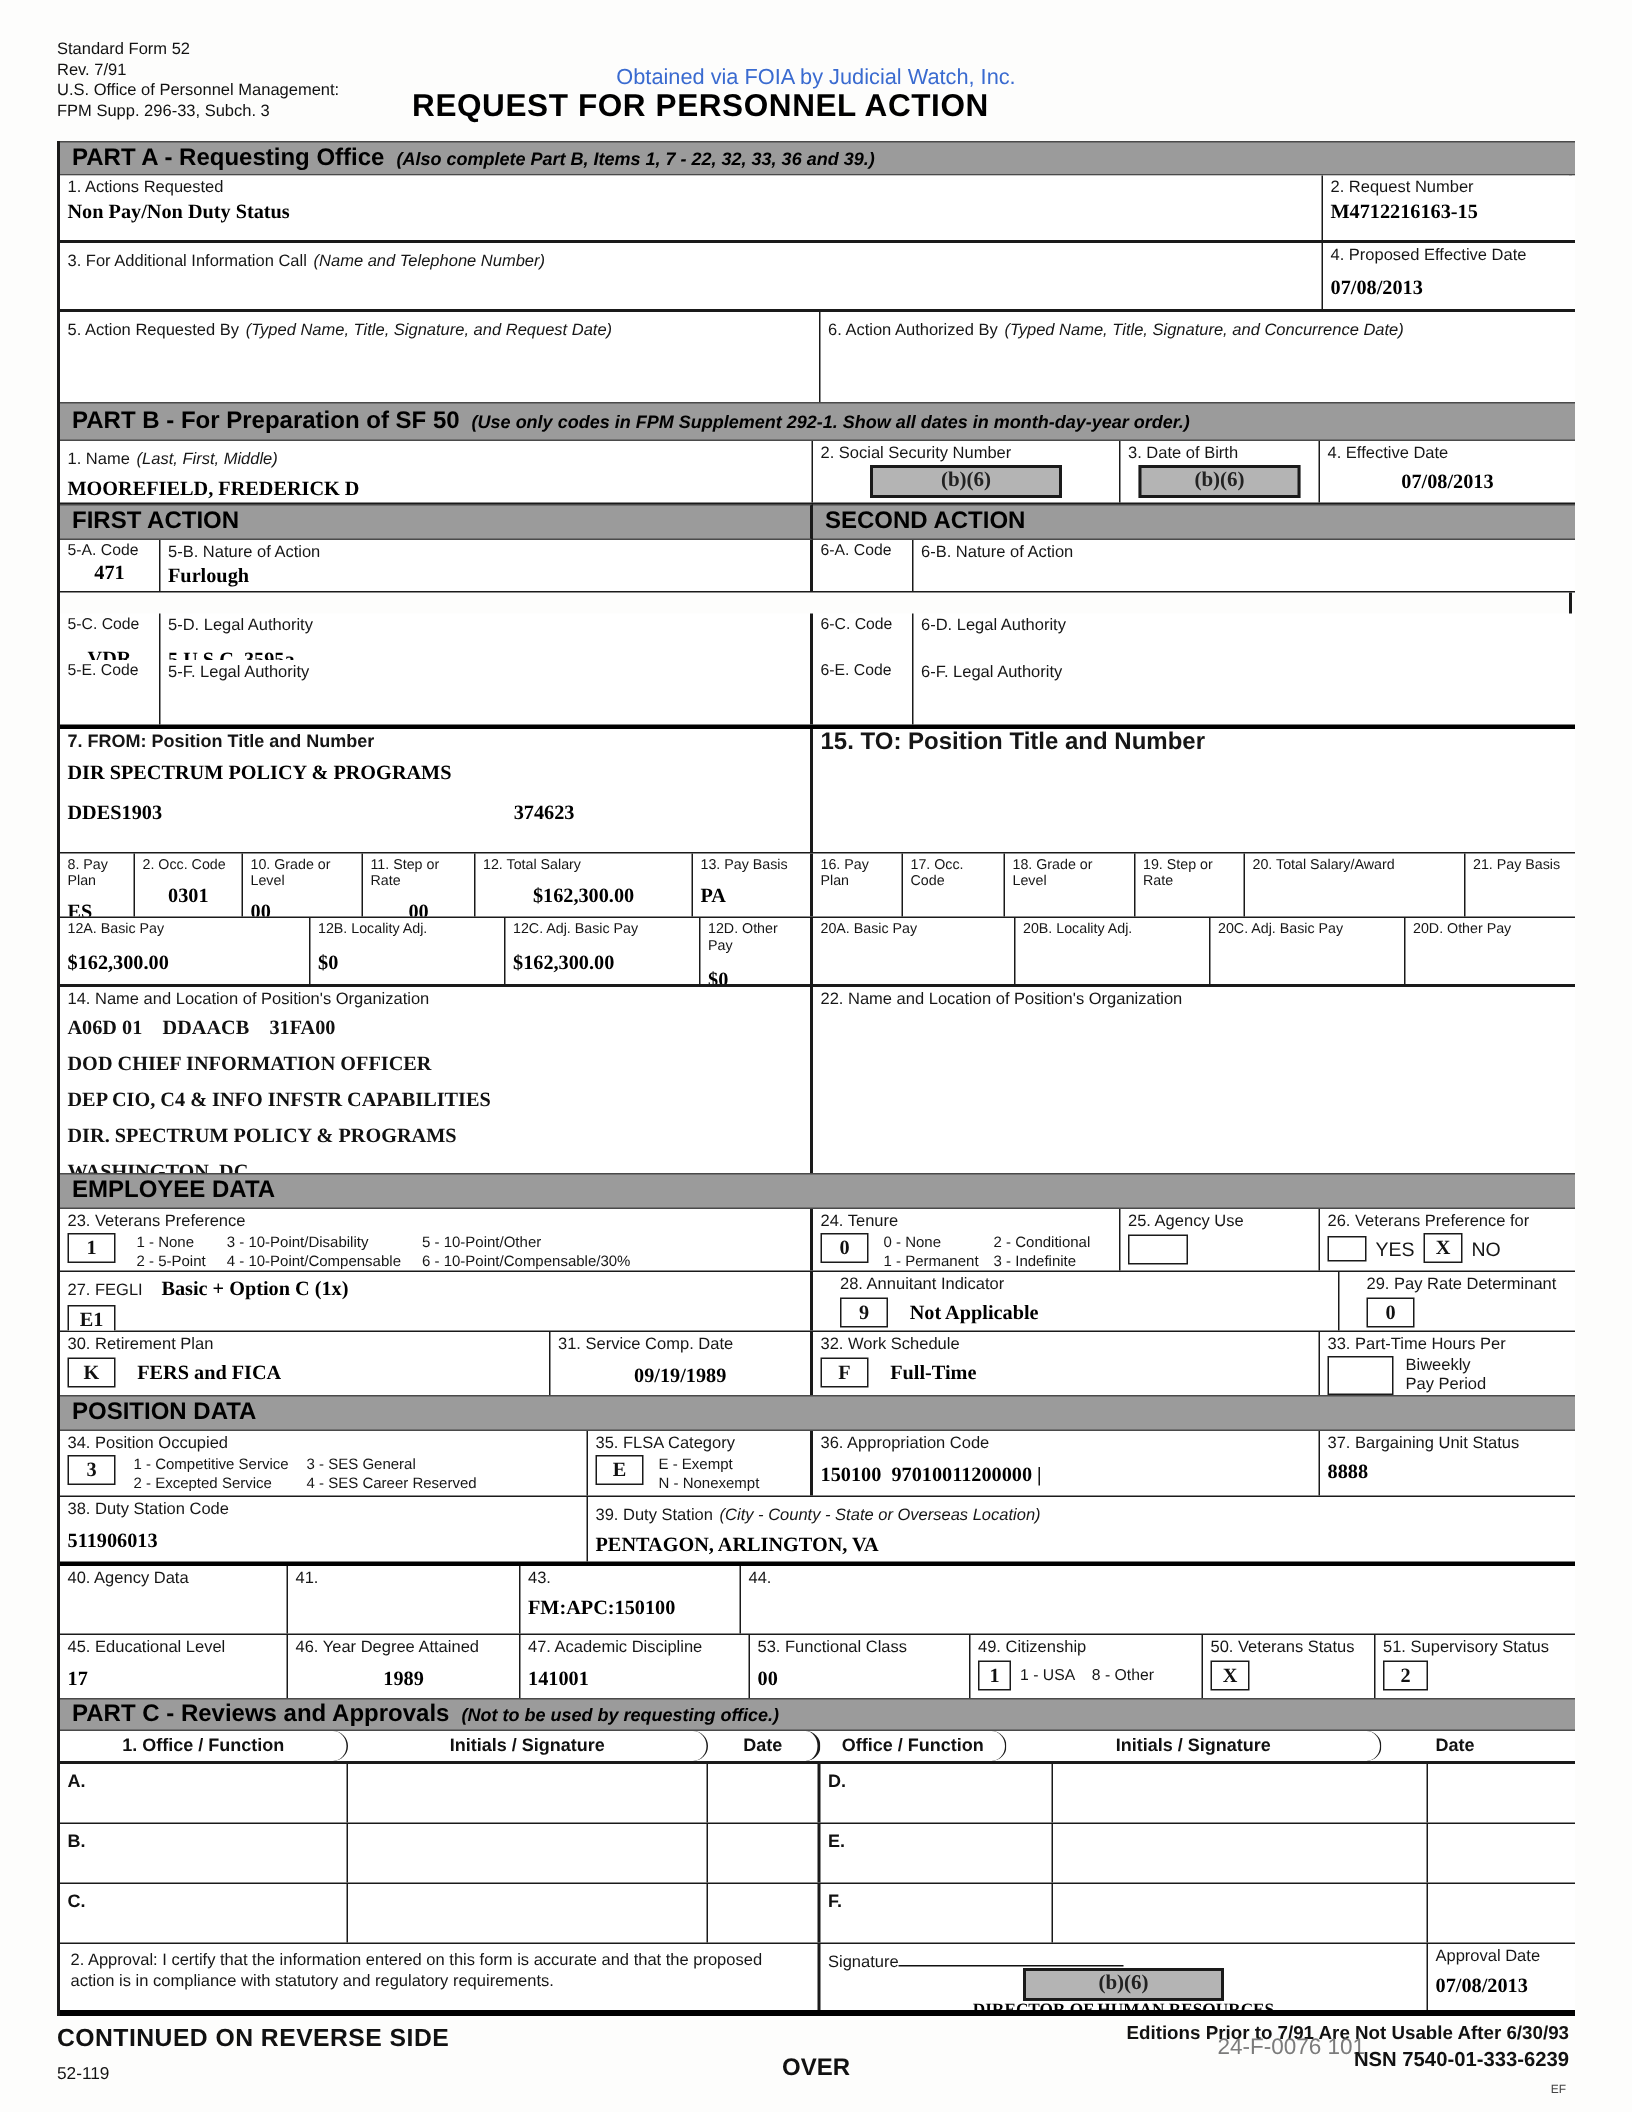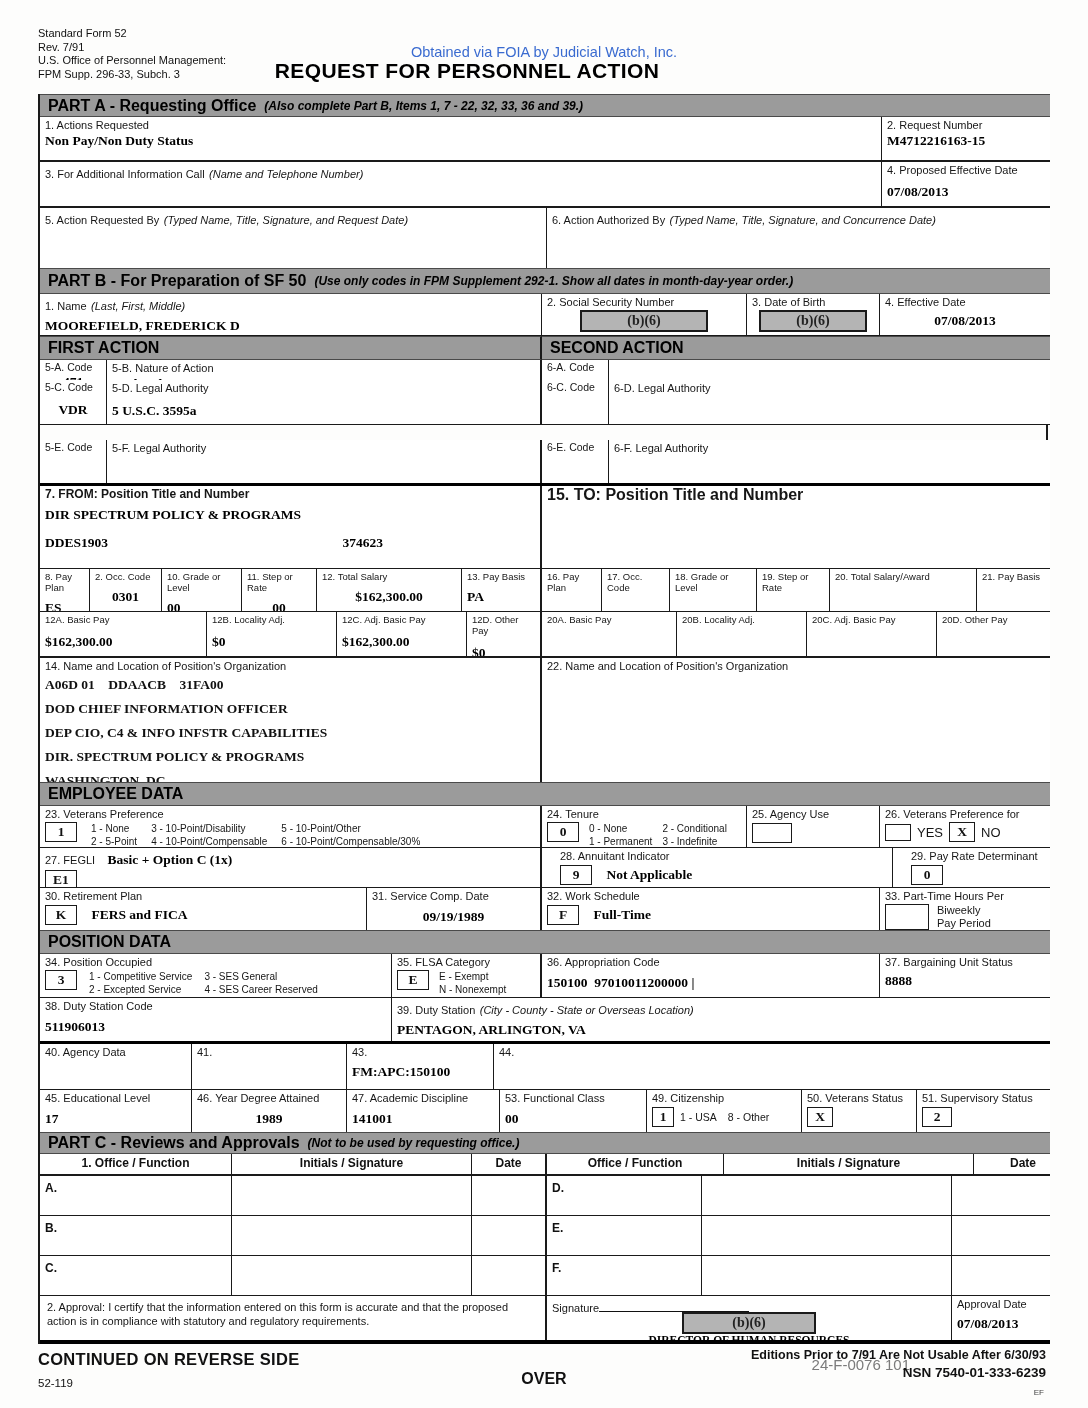--- a/index.html
+++ b/index.html
@@ -27,21 +27,21 @@
        vertical-align:middle;background:#fff;box-sizing:border-box;}
   .redact{display:inline-block;background:#b4b4b4;border:2px solid #1a1a1a;font-family:"Liberation Serif",serif;
        font-weight:bold;font-size:14px;text-align:center;min-width:112px;padding:1px 6px;color:#222;}
   .band{position:absolute;background:#9b9b9b;display:flex;align-items:center;gap:8px;padding:0 8px;
         box-sizing:border-box;border-top:1px solid #4a4a4a;border-bottom:1px solid #4a4a4a;}
   .bt{font-weight:bold;font-size:16px;color:#000;white-space:nowrap;}
   .bn{font-weight:bold;font-style:italic;font-size:12px;color:#000;white-space:nowrap;}
   .opt{font-size:10px;line-height:13px;color:#161616;white-space:nowrap;}
   .pre{white-space:pre;}
   .hline{font-size:11px;line-height:13.5px;}
-  .pcHead{font-weight:bold;font-size:12px;text-align:center;}
+  .pcHead{font-weight:bold;font-size:12px;text-align:center;border-radius:10px;}
   .pcLetter{font-weight:bold;font-size:12px;}
   .orgline{font-family:"Liberation Serif",serif;font-weight:bold;font-size:13.5px;line-height:24px;white-space:pre;}
   .sigline{border-bottom:1.5px solid #111;display:inline-block;width:150px;height:10px;}
 </style>
 </head>
 <body>
 
 <div class="page">
 
   <div class="abs" style="left:38px;top:27px;">
@@ -135,23 +135,26 @@
         <div class="lbl-xs" style="font-size:10.5px;">5-A. Code</div>
         <div class="val ctr">471</div>
       </div>
       <div class="c thickR" style="width:435px;">
         <div class="lbl">5-B. Nature of Action</div>
         <div class="val">Furlough</div>
       </div>
       <div class="c" style="width:67px;">
         <div class="lbl-xs" style="font-size:10.5px;">6-A. Code</div>
       </div>
-    </div>
-
-    <div class="row" style="top:286px;height:45px;justify-content:space-between;">
+      <div class="c last" style="width:441px;">
+        <div class="lbl">6-B. Nature of Action</div>
+      </div>
+    </div>
+
+    <div class="row" style="top:315px;height:45px;justify-content:space-between;">
       <div class="c" style="width:67px;">
         <div class="lbl-xs" style="font-size:10.5px;">5-C. Code</div>
         <div class="val ctr" style="margin-top:8px;">VDR</div>
       </div>
       <div class="c thickR" style="width:435px;">
         <div class="lbl">5-D. Legal Authority</div>
         <div class="val" style="margin-top:7px;">5 U.S.C. 3595a</div>
       </div>
       <div class="c" style="width:67px;">
         <div class="lbl-xs" style="font-size:10.5px;">6-C. Code</div>
@@ -485,21 +488,21 @@
 
     <div class="band" style="left:0;top:1038px;width:1010px;height:22px;">
       <span class="bt">PART C - Reviews and Approvals</span>
       <span class="bn">(Not to be used by requesting office.)</span>
     </div>
 
     <div class="row thickB2" style="top:1060px;height:22px;">
       <div class="c pcHead" style="width:192px;border-right-color:#1a1a1a;">1. Office / Function</div>
       <div class="c pcHead" style="width:240px;">Initials / Signature</div>
       <div class="c pcHead thickR" style="width:75px;">Date</div>
-      <div class="c pcHead" style="width:177px;">Office / Function</div>
+      <div class="c pcHead" style="width:124px;">Office / Function</div>
       <div class="c pcHead" style="width:250px;">Initials / Signature</div>
       <div class="c pcHead last" style="width:98px;">Date</div>
     </div>
 
     <div class="row" style="top:1082px;height:40px;">
       <div class="c" style="width:192px;"><span class="pcLetter">A.</span></div>
       <div class="c" style="width:240px;"></div>
       <div class="c thickR" style="width:75px;"></div>
       <div class="c" style="width:155px;"><span class="pcLetter">D.</span></div>
       <div class="c" style="width:250px;"></div>

